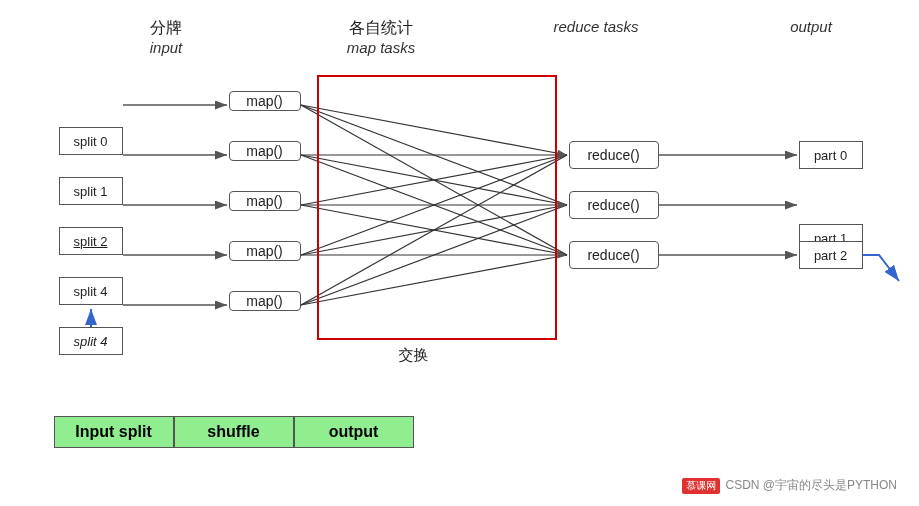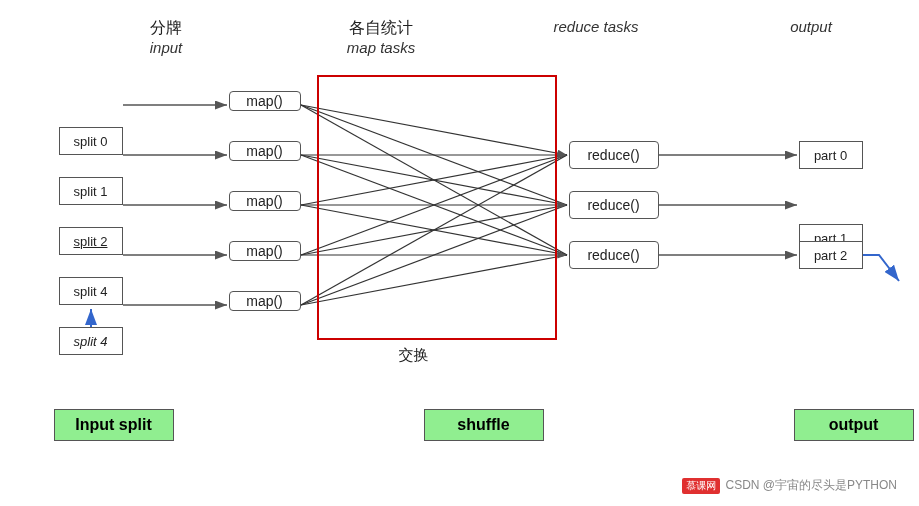--- a/index.html
+++ b/index.html
@@ -152,23 +152,23 @@
       position: absolute;
       left: 350px;
       top: 285px;
       font-size: 15px;
       color: #222;
     }
 
     
     .footer-row {
       display: flex;
-      justify-content: space-between;
+      justify-content: flex-start;
       width: 860px;
-      margin-top: 8px;
+      margin-top: 15px;
       margin-left: 10px;
     }
 
     .footer-badge {
       background: #90ee90;
       border: 1.5px solid #555;
       padding: 6px 18px;
       font-size: 16px;
       font-weight: bold;
       color: #000;

